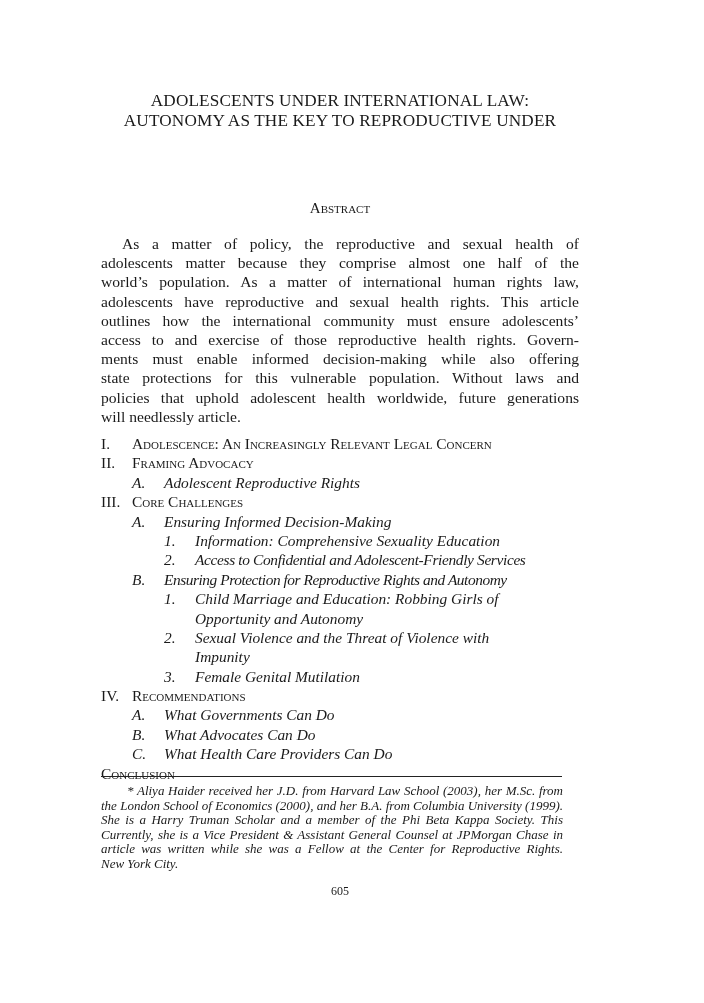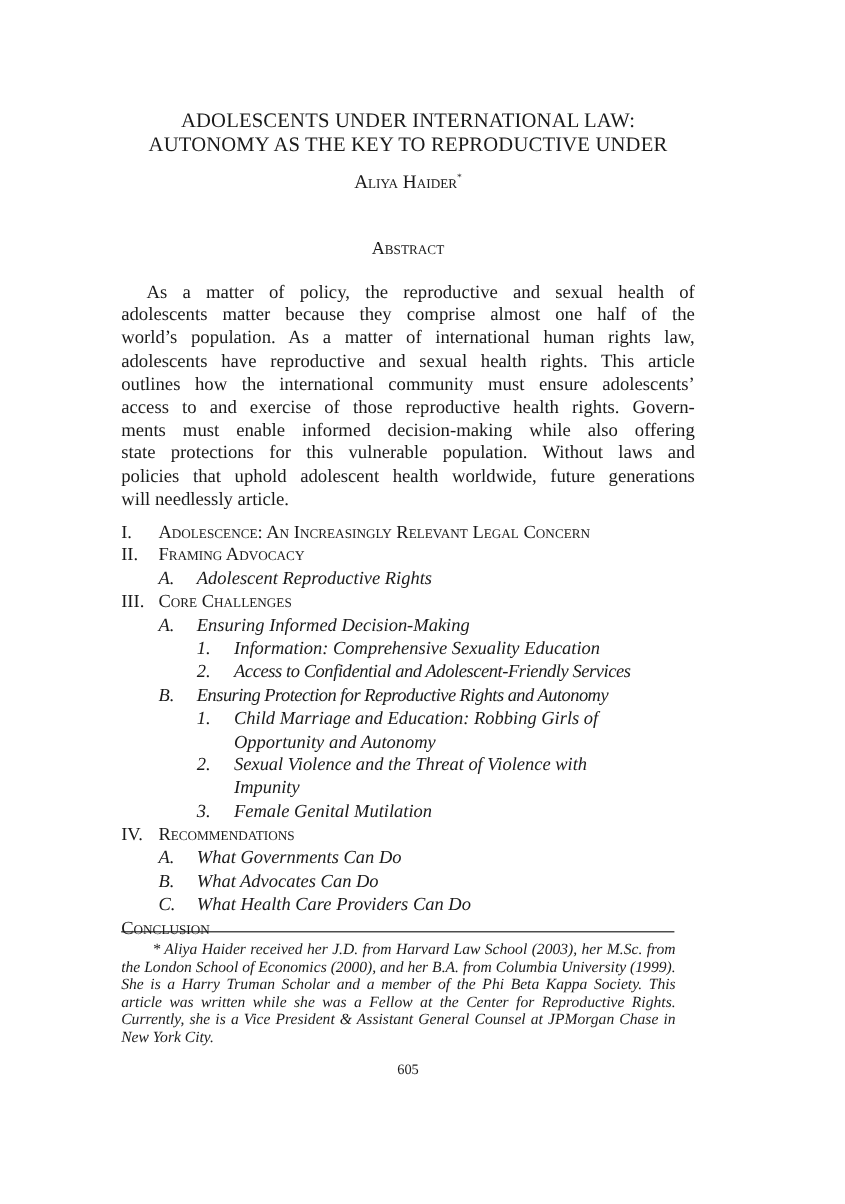--- a/index.html
+++ b/index.html
@@ -151,23 +151,20 @@
 </head>
 <body>
 
 <div class="page">
 
   <div class="title">
     <div>ADOLESCENTS UNDER INTERNATIONAL LAW:</div>
     <div>AUTONOMY AS THE KEY TO REPRODUCTIVE UNDER</div>
   </div>
 
-  <div class="author">
-    <span>Aliya Haider</span><sup>*</sup>
-  </div>
 
   <div class="abstract-heading">Abstract</div>
 
   <div class="abstract-body">
     <span class="line first">As a matter of policy, the reproductive and sexual health of</span>
     <span class="line">adolescents matter because they comprise almost one half of the</span>
     <span class="line">world’s population. As a matter of international human rights law,</span>
     <span class="line">adolescents have reproductive and sexual health rights. This article</span>
     <span class="line">outlines how the international community must ensure adolescents’</span>
     <span class="line">access to and exercise of those reproductive health rights. Govern-</span>
@@ -248,20 +245,20 @@
       <span class="toc-text">Conclusion</span>
     </div>
   </div>
 
   <div class="footnote-rule"></div>
 
   <div class="footnote">
     <span class="line first">* Aliya Haider received her J.D. from Harvard Law School (2003), her M.Sc. from</span>
     <span class="line">the London School of Economics (2000), and her B.A. from Columbia University (1999).</span>
     <span class="line">She is a Harry Truman Scholar and a member of the Phi Beta Kappa Society. This</span>
+    <span class="line">Currently, she is a Vice President &amp; Assistant General Counsel at JPMorgan Chase in</span>
     <span class="line">article was written while she was a Fellow at the Center for Reproductive Rights.</span>
-    <span class="line">Currently, she is a Vice President &amp; Assistant General Counsel at JPMorgan Chase in</span>
     <span class="line last">New York City.</span>
   </div>
 
   <div class="page-number">605</div>
 
 </div>
 
 </body></html>

